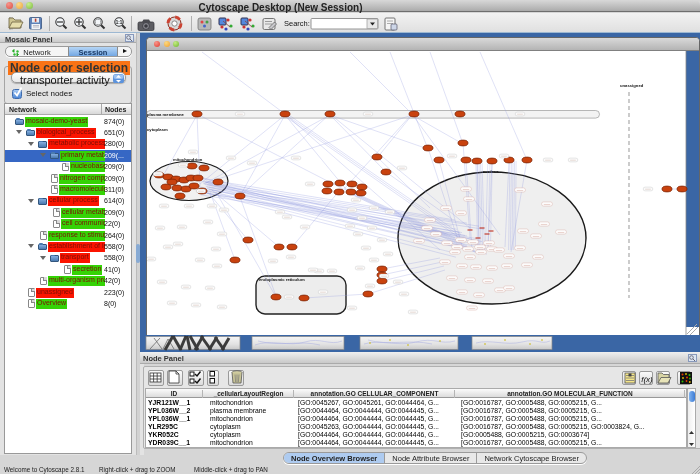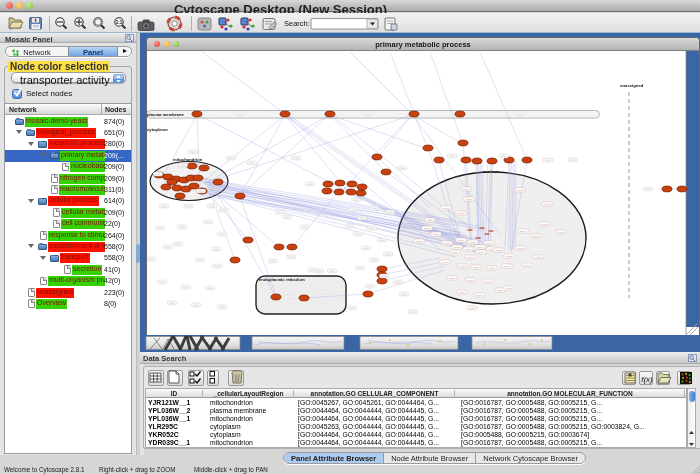--- a/index.html
+++ b/index.html
@@ -1,34 +1,34 @@
 <!DOCTYPE html>
 <html><head><meta charset="utf-8"><style>
 *{margin:0;padding:0;box-sizing:border-box}
 html,body{width:700px;height:474px;overflow:hidden;font-family:"Liberation Sans",sans-serif;background:#d6d6d6}
 .abs{position:absolute}
 #titlebar{left:0;top:0;width:700px;height:12px;background:linear-gradient(#d8d8d8,#b2b2b2 85%,#a8a8a8);border-bottom:1px solid #6e6e6e;border-radius:5px 5px 0 0}
 .tl{position:absolute;top:2px;width:7px;height:7px;border-radius:50%}
-#title{position:absolute;top:1.5px;width:561px;text-align:center;font-size:13px;font-weight:bold;color:#222}
+#title{position:absolute;top:1.5px;width:561px;text-align:center;font-size:10px;font-weight:bold;color:#222}
 #toolbar{left:0;top:13px;width:700px;height:20px;background:linear-gradient(#f2f2f2,#e0e0e0);border-bottom:1px solid #9db8d2}
 .tsep{position:absolute;top:16px;width:1px;height:15px;background:#b0b0b0}
 #cphead{left:0;top:33px;width:136px;height:10px;background:linear-gradient(#efefef,#cacaca);border-bottom:1px solid #aaa;}
 #cphead span{position:absolute;left:5px;top:1.5px;font-size:7.5px;font-weight:bold;color:#333}
 #cpanel{left:0;top:43px;width:144px;height:412px;background:#e3e3e3}
 #splitter{left:136px;top:33px;width:4px;height:422px;background:#d2d2d2;border-left:1px solid #bbb}
 #sphandle{left:136px;top:244px;width:4px;height:19px;background:#87aad4;border-radius:2px}
 
 #tabs{left:5px;top:3px;width:127px;height:11px;background:#f5f5f5;border:1px solid #9a9a9a;border-radius:5px;box-shadow:0 1px 0 #fff}
 #tabnet{position:absolute;left:0;top:0;width:62px;height:9px;font-size:7.5px;color:#222;text-align:center;padding-top:0.5px}
 #tabmos{position:absolute;left:62px;top:0;width:50px;height:9px;background:linear-gradient(#b5d5f5,#73a7e3);font-size:7.5px;font-weight:bold;color:#1a3a66;text-align:center;border-left:1px solid #8a8a8a;border-right:1px solid #8a8a8a;padding-top:0.5px}
 #tabarr{position:absolute;left:113px;top:0;width:13px;height:9px}
 #tabarr:after{content:"";position:absolute;left:4px;top:2px;border-left:4px solid #111;border-top:2.5px solid transparent;border-bottom:2.5px solid transparent}
 
 #grp{left:4px;top:23px;width:128px;height:38px;border:1px solid #a5a5a5;border-radius:3px}
-#grplbl{left:8px;top:18px;font-size:10px;font-weight:bold;color:#333;background:#fde047;padding:0 2px}
+#grplbl{left:8px;top:18px;font-size:12px;font-weight:bold;color:#333;background:#f97316;padding:0 2px}
 #combo{left:11px;top:29px;width:115px;height:11px;background:linear-gradient(#fff,#e8e8e8);border:1px solid #9a9a9a;border-radius:5px;box-shadow:0 1px 1px rgba(0,0,0,.25)}
 #combo span{position:absolute;left:8px;top:1px;font-size:11px;color:#111}
 #cb{left:12px;top:45.5px;width:10px;height:10px;background:linear-gradient(#a6c8f2,#4e88d8);border:1px solid #3f6cae;border-radius:2.5px}
 #cblbl{left:26px;top:46px;font-size:8px;color:#111}
 
 #tree{left:4px;top:60px;width:128px;height:351px;background:#fff;border:1px solid #999}
 #treehead{position:absolute;left:0;top:0;width:126px;height:11px;background:linear-gradient(#fdfdfd,#d8d8d8);border-bottom:1px solid #aaa;font-size:7px;font-weight:bold;color:#222}
 .trow{position:absolute;left:0;width:126px;height:11.4px;font-size:7px;white-space:nowrap}
 .trow .lbl{position:absolute;top:0.5px;color:#7c1004;padding:0 1px;max-width:68px;overflow:hidden;height:10px}
 .trow .cnt{position:absolute;left:99px;top:1.5px;color:#111;font-size:7px}
@@ -175,21 +175,21 @@
     <span>Mosaic Panel</span>
 <svg class="abs" style="left:125px;top:1px" width="9" height="8">
       <rect x="0.5" y="0.5" width="8" height="7" fill="#dde6f2" stroke="#8899bb"></rect>
       <circle cx="3.5" cy="3.5" r="1.8" fill="none" stroke="#667" stroke-width="0.9"></circle>
       <line x1="5" y1="5" x2="7" y2="7" stroke="#667" stroke-width="1"></line>
     </svg>
 </div>
 <div id="cpanel" class="abs">
 <div id="tabs" class="abs">
       <div id="tabnet">Network</div>
-      <div id="tabmos">Panel</div>
+      <div id="tabmos">Session</div>
       <div id="tabarr"></div>
 <svg class="abs" style="left:6px;top:2px" width="8" height="8">
         <path d="M2 3 L2 0.5 L0.5 2 L2 3.5" fill="#2a2" stroke="#2a2"></path>
         <path d="M5 4 L5 7 L6.5 5.5 L5 4.5" fill="#2a2" stroke="#2a2"></path>
         <circle cx="2.5" cy="5.5" r="1.2" fill="#3b3"></circle>
         <circle cx="5.5" cy="2.5" r="1.2" fill="#3b3"></circle>
       </svg>
 </div>
 <div id="grp" class="abs"></div>
 <span id="grplbl" class="abs">Node color selection</span>
@@ -307,21 +307,20 @@
 </div>
 </div>
 <div id="splitter" class="abs"></div>
 <div id="sphandle" class="abs"></div>
 <div id="desktop" class="abs">
 <div id="iwin">
 <div id="iwtitle">
 <span class="tl2" style="left:7px;background:radial-gradient(circle at 35% 30%,#f9958a,#e03a2f)"></span>
 <span class="tl2" style="left:16.5px;background:radial-gradient(circle at 35% 30%,#fcd97f,#ef9f2e)"></span>
 <span class="tl2" style="left:26px;background:radial-gradient(circle at 35% 30%,#c4ec83,#6fb52e)"></span>
-<span class="iwt">primary metabolic process</span>
 </div>
 </div>
 </div>
 <svg class="abs" style="left:147px;top:51px" width="552" height="284" viewBox="147 51 552 284">
 <rect x="147" y="51" width="552" height="284" fill="#ffffff"></rect>
 <rect x="686" y="51" width="13" height="276" fill="#3a66a5"></rect>
 <line x1="686" y1="51" x2="686" y2="335" stroke="#888" stroke-width="0.8"></line>
 
 <ellipse cx="492" cy="238" rx="94" ry="66" fill="#efefef" stroke="#1a1a1a" stroke-width="1.4"></ellipse>
 <text x="483" y="173" font-size="4.2" font-weight="bold" fill="#111">nucleus</text>
@@ -746,21 +745,21 @@
       <circle cx="250" cy="5" r="0.8"></circle>
       <circle cx="268" cy="10" r="0.8"></circle>
       <circle cx="300" cy="6" r="0.8"></circle>
       <circle cx="345" cy="9" r="0.8"></circle>
       <circle cx="365" cy="5" r="0.8"></circle>
       <circle cx="390" cy="9" r="0.8"></circle>
       <circle cx="402" cy="5" r="0.8"></circle>
     </g>
 </svg>
 <div id="dphead" class="abs">
-    <span>Data Search</span>
+    <span>Node Panel</span>
 <svg class="abs" style="left:548px;top:2px" width="9" height="8">
       <rect x="0.5" y="0.5" width="8" height="7" fill="#dde6f2" stroke="#8899bb"></rect>
       <circle cx="3.5" cy="3.5" r="1.8" fill="none" stroke="#667" stroke-width="0.9"></circle>
       <line x1="5" y1="5" x2="7" y2="7" stroke="#667" stroke-width="1"></line>
     </svg>
 </div>
 <div id="dpbody" class="abs">
 <div class="dbtn" style="left:4px"></div>
     <div class="dbtn" style="left:23px"></div>
     <div class="dbtn" style="left:44px"></div>
@@ -878,21 +877,21 @@
 </div>
 <div id="dscroll">
       <div id="dthumb"></div>
 <svg class="abs" style="left:0;top:40px" width="7" height="22">
         <path d="M3.5 2 L6 5 L1 5 Z" fill="#333"></path>
         <path d="M1 14 L6 14 L3.5 17 Z" fill="#333"></path>
       </svg>
 </div>
 </div>
 <div id="btabs" class="abs">
-    <div id="bt1">Panel Attribute Browser</div>
+    <div id="bt1">Node Overview Browser</div>
     <div id="bt2">Node Attribute Browser</div>
     <div id="bt3">Network Cytoscape Browser</div>
   </div>
 <svg class="abs" style="left:691px;top:465px" width="9" height="9">
     <line x1="1" y1="9" x2="9" y2="1" stroke="#aaa" stroke-width="1"></line>
     <line x1="4" y1="9" x2="9" y2="4" stroke="#aaa" stroke-width="1"></line>
     <line x1="7" y1="9" x2="9" y2="7" stroke="#aaa" stroke-width="1"></line>
   </svg>
 <span class="sbar" style="left:4px">Welcome to Cytoscape 2.8.1</span>
 <span class="sbar" style="left:99px">Right-click + drag to ZOOM</span>

